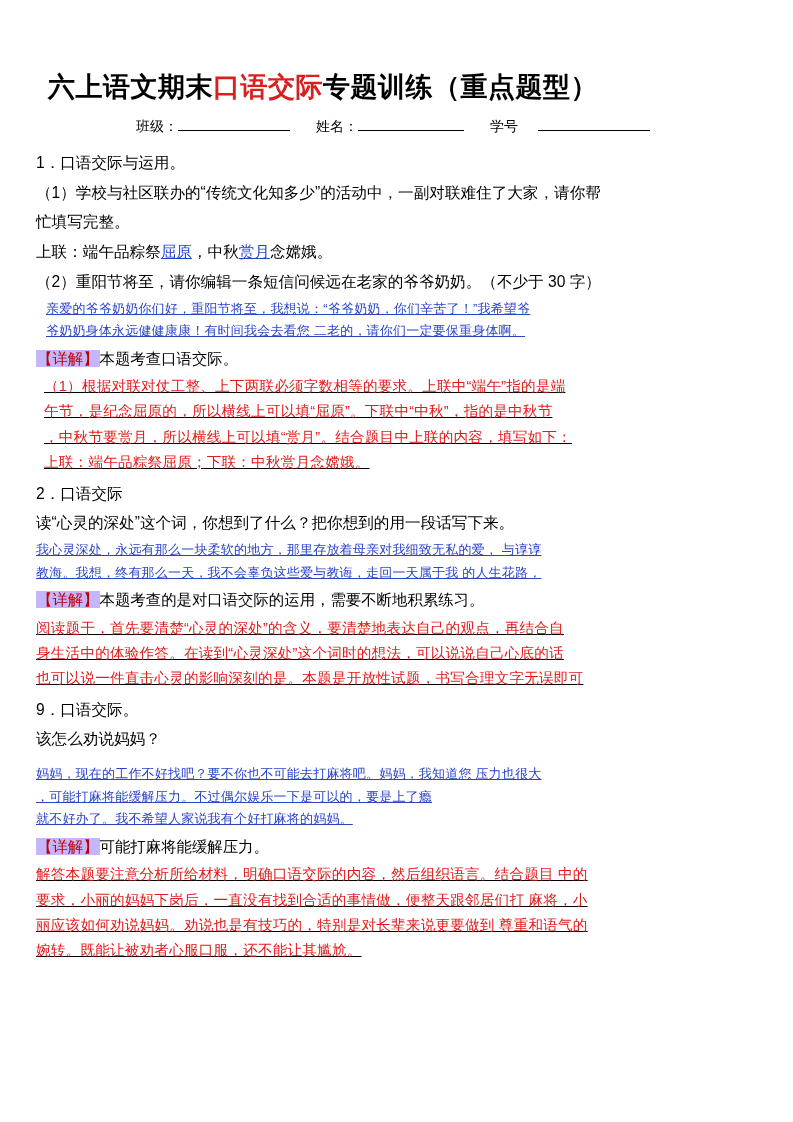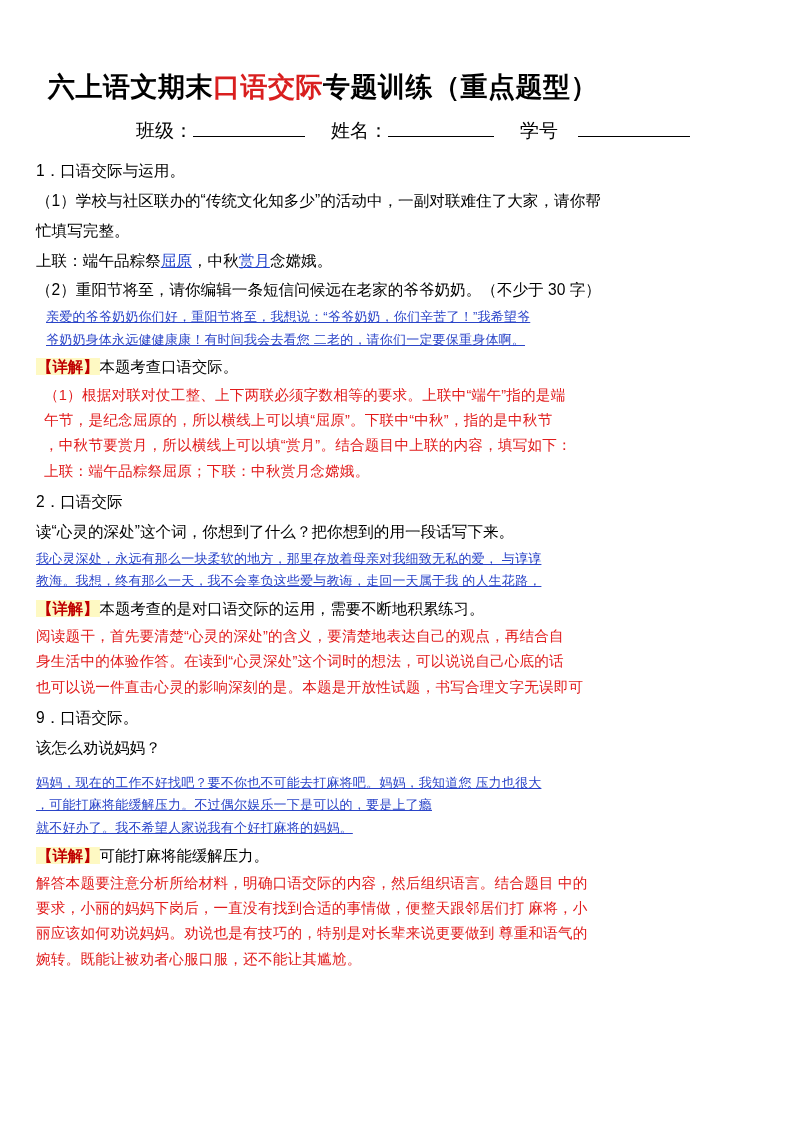--- a/index.html
+++ b/index.html
@@ -29,21 +29,21 @@
     margin: 14px 0 10px 12px;
     line-height: 1.3;
     white-space: nowrap;
   }
   .doc-title .hl {
     color: #d91f1f;
   }
   .id-line {
     margin: 0 0 10px 0;
     padding-left: 100px;
-    font-size: 19px;
+    font-size: 14px;
     line-height: 1.7;
     white-space: nowrap;
   }
   .id-line .blank {
     display: inline-block;
     border-bottom: 1px solid #000;
     vertical-align: baseline;
   }
   .b1 { width: 112px; }
   .b2 { width: 106px; }
@@ -77,27 +77,28 @@
   .ans-indent {
     padding-left: 10px;
   }
   .explain-line {
     margin: 3px 0 2px 0;
     font-size: 15.4px;
     line-height: 1.7;
     white-space: nowrap;
   }
   .tag {
-    background: #fef9c3;
+    background: #c4b5fd;
     color: #c00000;
-    font-weight: bold;
+    font-weight: normal;
     padding: 0 1px;
   }
   .explain-body {
     margin: 1px 0 4px 0;
+    text-decoration: underline;
   }
   .explain-body p {
     color: #e11b1b;
     font-size: 14.6px;
     line-height: 1.74;
     letter-spacing: 0.2px;
   }
   .red-indent {
     padding-left: 8px;
   }

